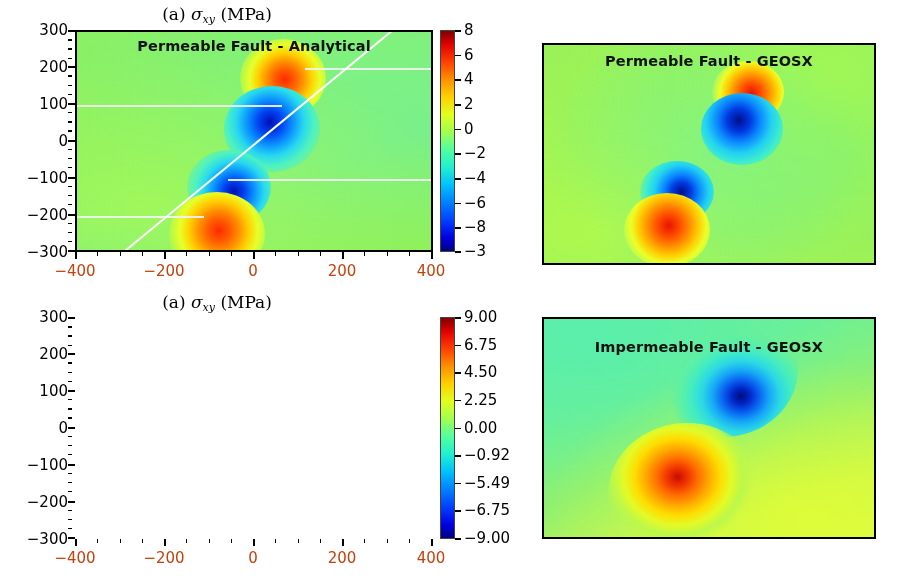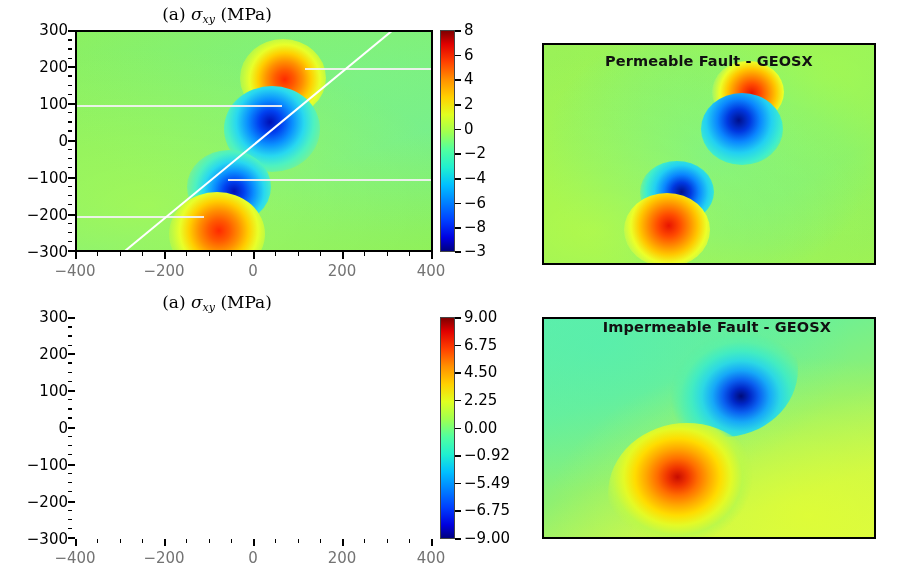--- a/index.html
+++ b/index.html
@@ -28,21 +28,21 @@
   .lobe{position:absolute;border-radius:50%;filter:blur(0px);}
   .fault{position:absolute;background:#ffffff;z-index:5;transform-origin:50% 50%;}
   .hline{position:absolute;height:2px;background:#f2f2f2;z-index:5;opacity:.92;}
 
   
   .ytick-lab{position:absolute;right:0;text-align:right;
       font-family:"DejaVu Sans","Liberation Sans",sans-serif;
       font-size:15px;color:#000;white-space:nowrap;transform:translateY(-50%);}
   .xtick-lab{position:absolute;text-align:center;
       font-family:"DejaVu Sans","Liberation Sans",sans-serif;
-      font-size:15px;color:#737373;white-space:nowrap;transform:translateX(-50%);}
+      font-size:15px;color:#c2410c;white-space:nowrap;transform:translateX(-50%);}
   .tick{position:absolute;background:#000;}
   .ytick-major{width:7px;height:1.6px;}
   .ytick-minor{width:4px;height:1.4px;}
   .xtick-major{width:1.6px;height:7px;}
   .xtick-minor{width:1.4px;height:4px;}
 
   
   .cbar-wrap{position:absolute;}
   .cbar{position:absolute;left:0;top:0;width:100%;height:100%;
         border:1.5px solid #444;box-sizing:border-box;
@@ -137,20 +137,21 @@
 
         <div class="hline" style="left:228px;top:36px;width:130px;"></div>
         <div class="hline" style="left:0px;top:73px;width:205px;"></div>
         <div class="hline" style="left:151px;top:147px;width:207px;"></div>
         <div class="hline" style="left:0px;top:184px;width:127px;"></div>
 
         <div class="fault" style="left:-18px;top:110px;width:394px;height:2.4px;
                     transform:rotate(-39.5deg);"></div>
       </div>
 
+      <div class="inner-label" style="left:0;top:6px;">Permeable Fault - Analytical</div>
     </div>
 
     <div style="position:absolute;left:75px;top:252px;width:358px;height:8px;">
       <div class="tick xtick-major" style="left:0px;top:0;"></div>
       <div class="tick xtick-major" style="left:89px;top:0;"></div>
       <div class="tick xtick-major" style="left:178px;top:0;"></div>
       <div class="tick xtick-major" style="left:267px;top:0;"></div>
       <div class="tick xtick-major" style="left:356px;top:0;"></div>
       <div class="tick xtick-minor" style="left:22px;top:0;"></div>
       <div class="tick xtick-minor" style="left:44.5px;top:0;"></div>
@@ -337,17 +338,17 @@
 
         <div class="lobe" style="left:104px;top:-18px;width:150px;height:136px;
                background:radial-gradient(ellipse 50% 50% at 62% 70%,
                  #000b7a 0%, #0028c8 12%, #0a60f0 24%, #16a8f8 38%,
                  #2cd8e4 52%, #42ecc2 66%, #5cf0a6 80%, rgba(110,240,150,0) 94%);"></div>
         <div class="lobe" style="left:64px;top:104px;width:158px;height:142px;
                background:radial-gradient(ellipse 50% 50% at 44% 38%,
                  #c80c00 0%, #f03400 13%, #ff6e00 26%, #ffa800 40%,
                  #ffdc00 54%, #e4fa26 68%, #bcf84a 82%, rgba(165,246,88,0) 95%);"></div>
       </div>
-      <div class="inner-label" style="left:0;top:0;padding-left:8px;">Impermeable Fault - GEOSX</div>
+      <div class="inner-label" style="left:0;top:20px;">Impermeable Fault - GEOSX</div>
     </div>
   </div>
 
 </div>
 
 </body></html>

